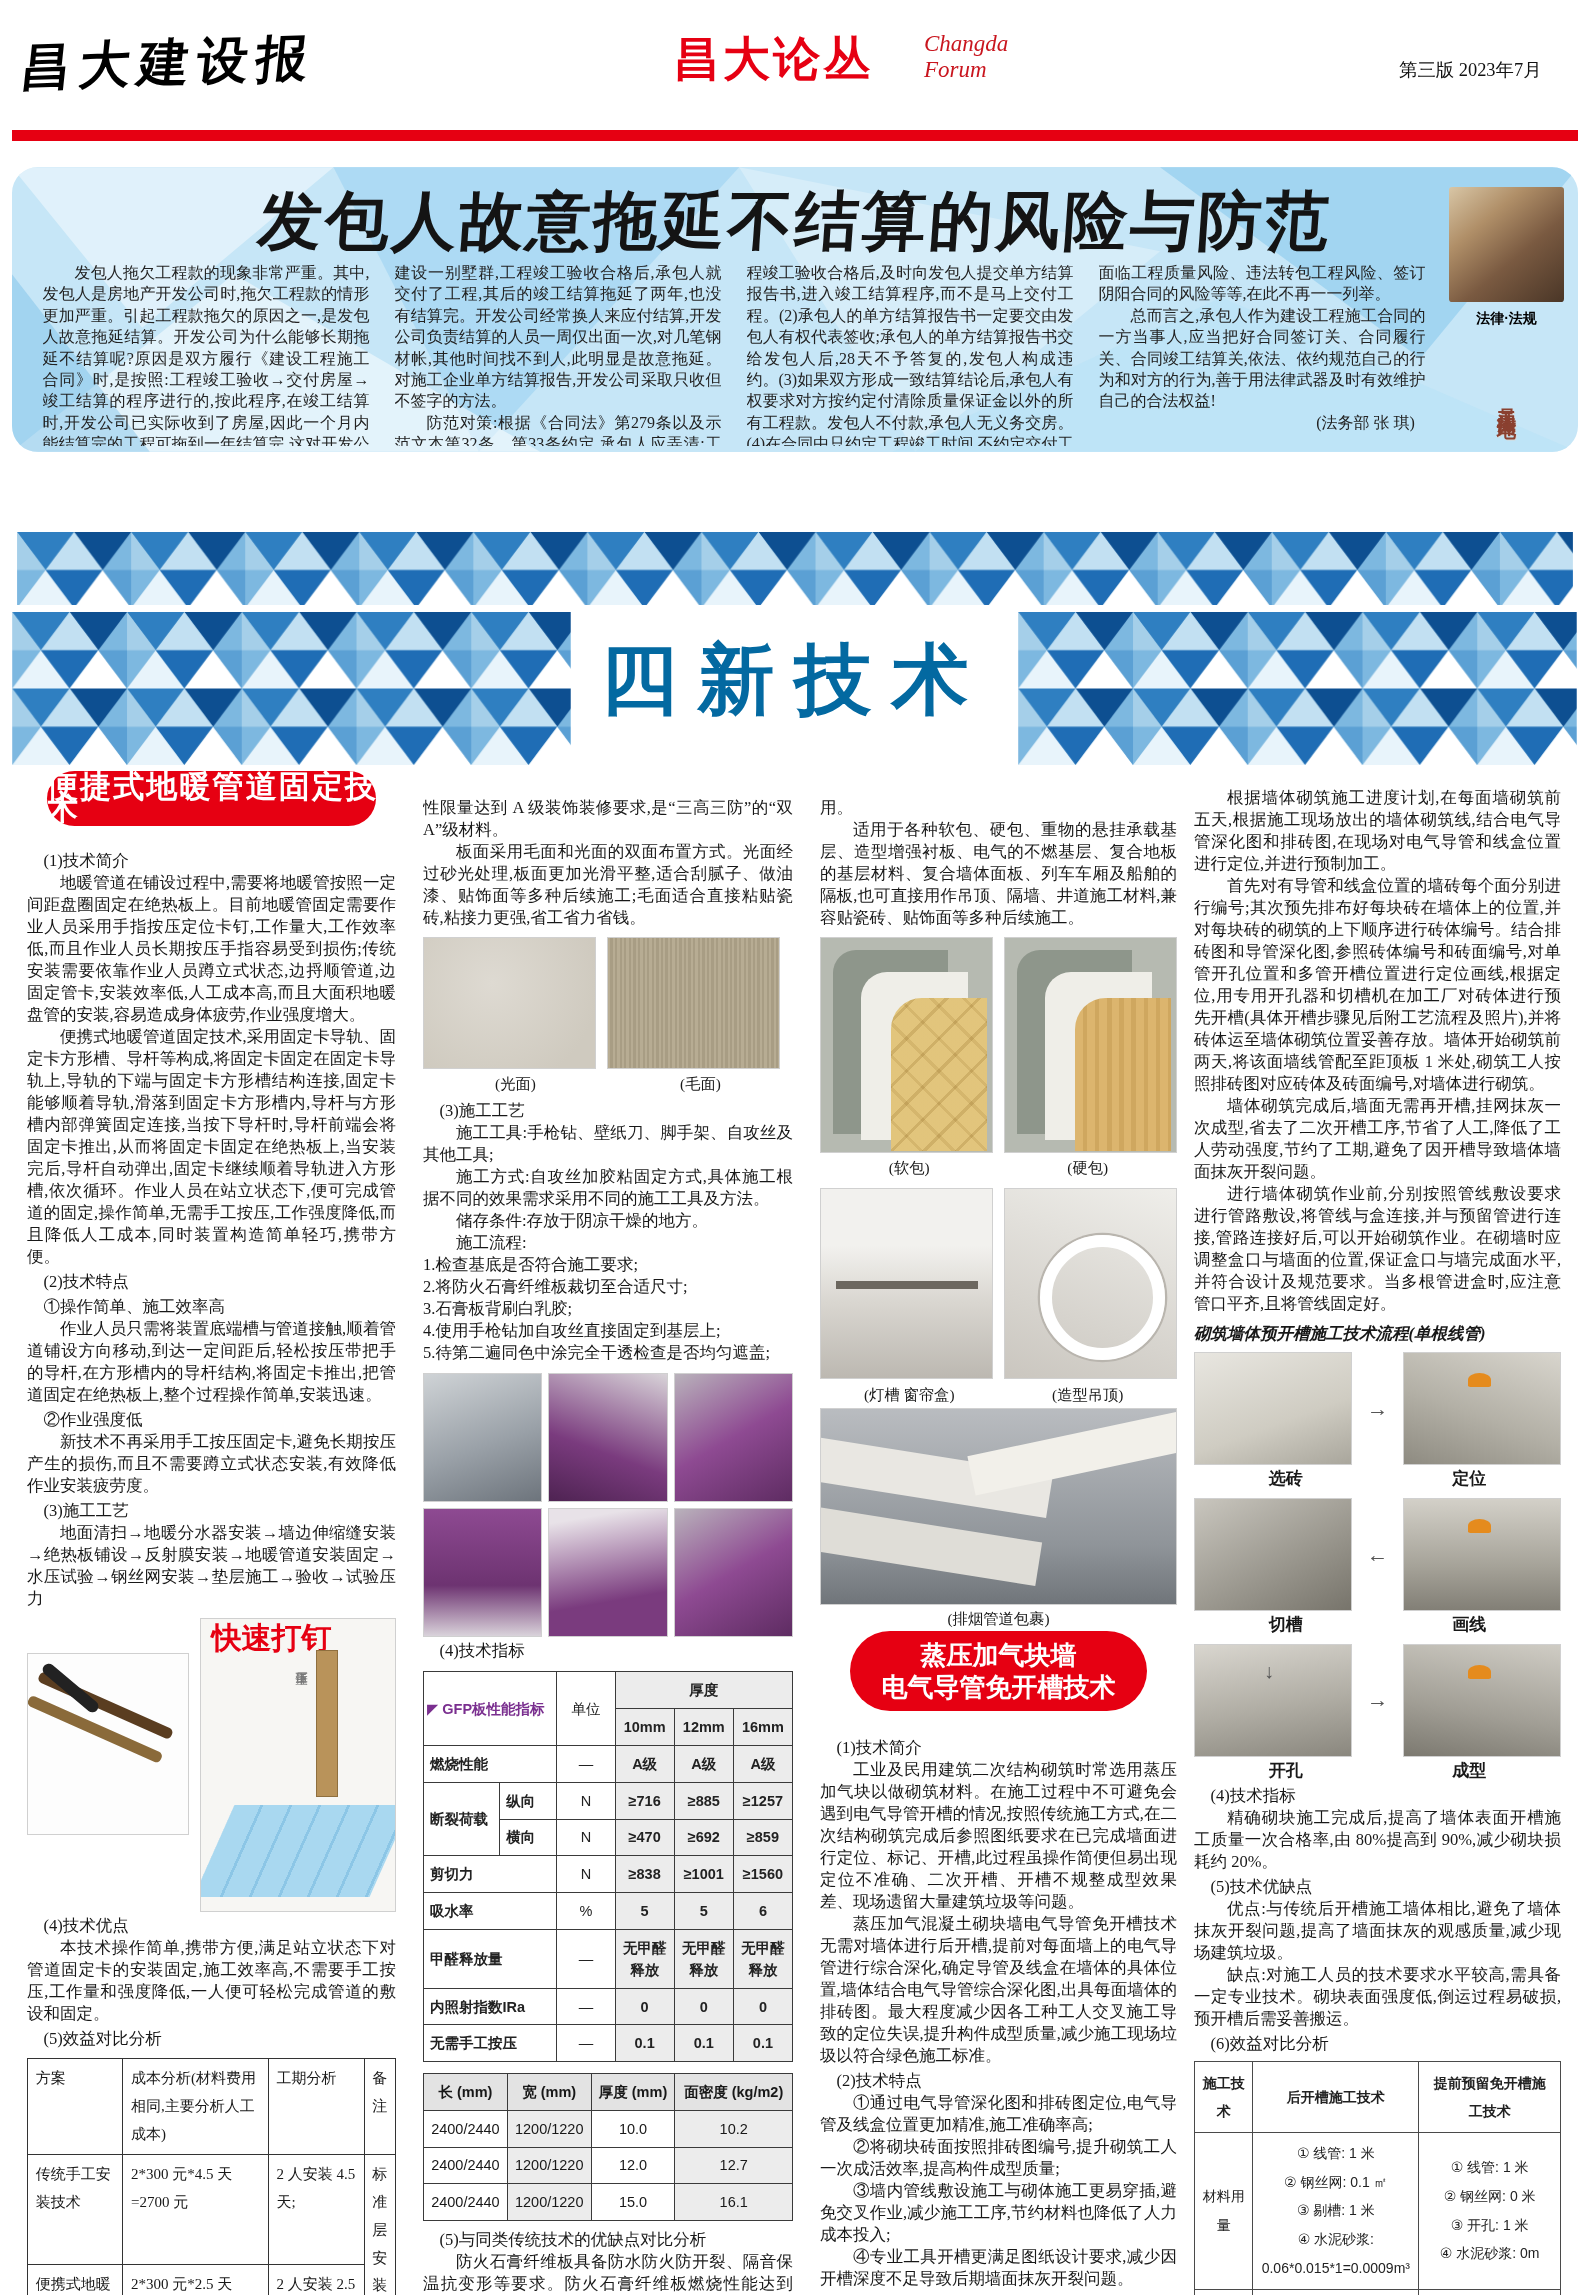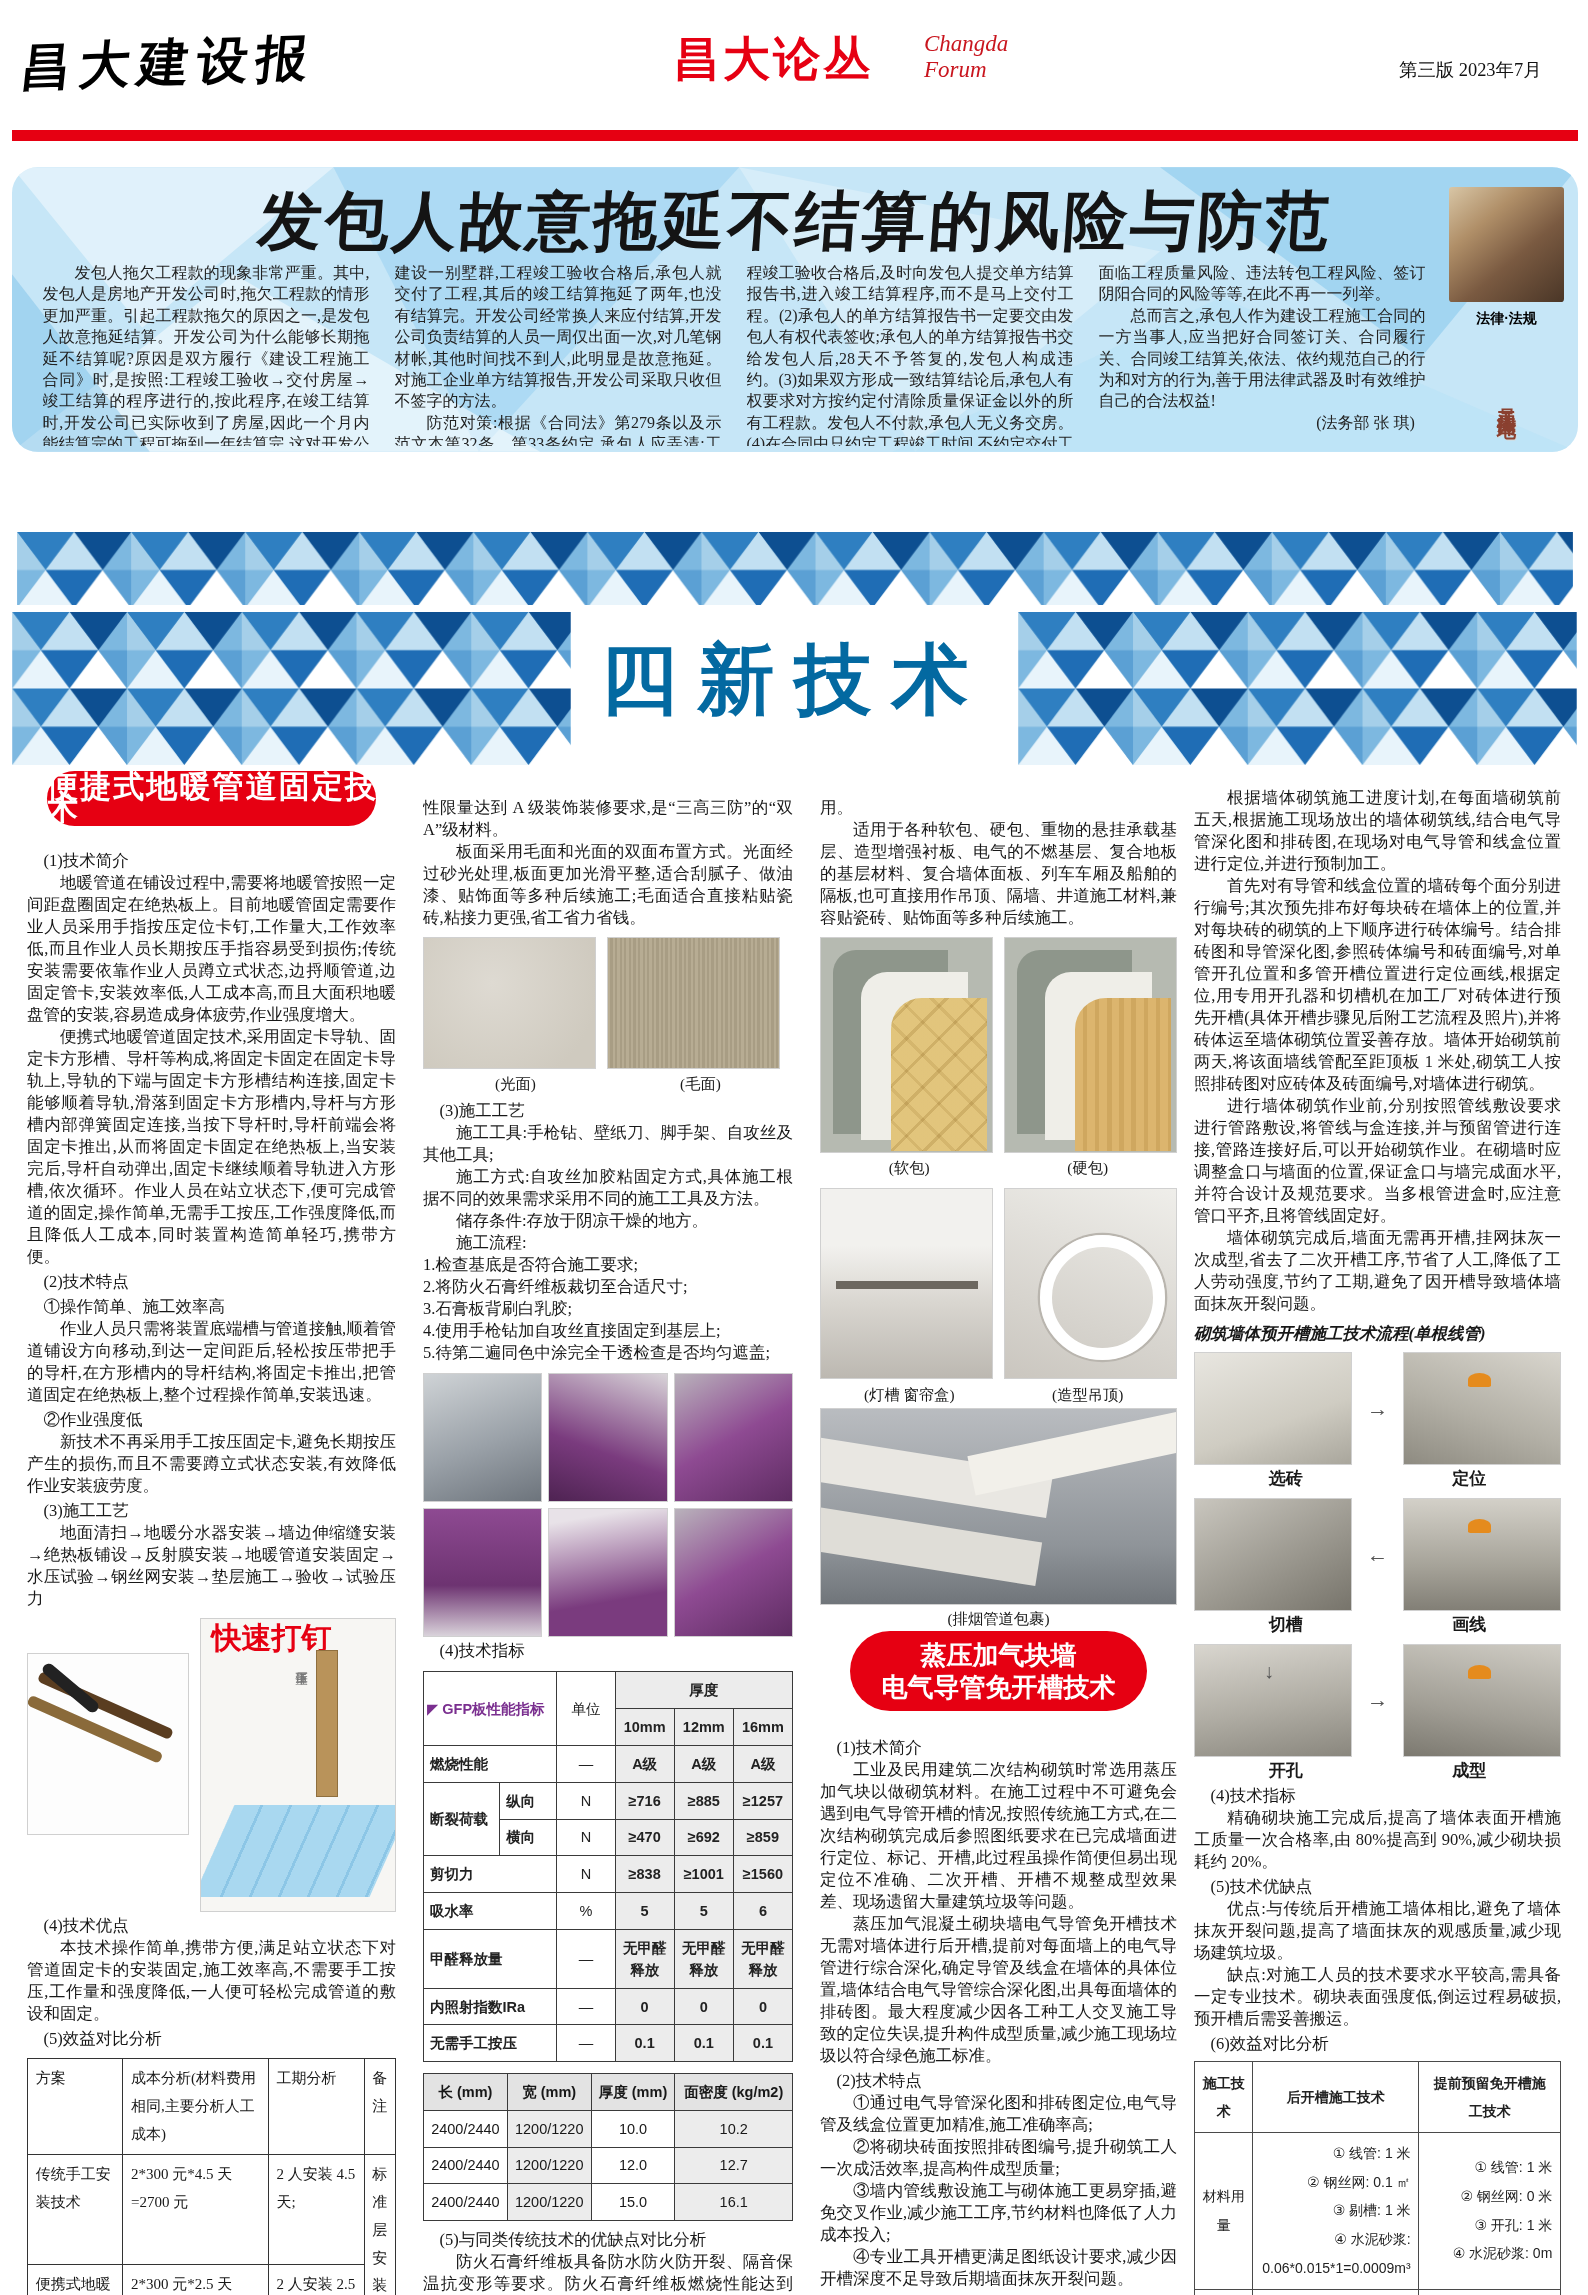--- a/index.html
+++ b/index.html
@@ -107,21 +107,21 @@
   .gfp .lab{text-align:left;padding-left:6.1px;background:#fff;font-weight:bold;}
   .gfp .val{background:#ececec;font-weight:bold;}
   .gfp-cap{color:#7a2f8f;font-weight:900;text-align:left;padding-left:4.6px;background:#fff;}
   .sizes{width:100%;margin:4.6px 0 7.7px;font-family:"Liberation Sans","DejaVu Sans",sans-serif;
          font-size:14.5px;text-align:center;}
   .sizes td{border:1.5px solid #3a3a3a;padding:6.9px 3.1px;}
   .sizes .g{background:#ececec;}
   .sizes .hd{background:#e3e3e3;font-weight:bold;}
   .ct{width:100%;margin:6.1px 0 7.7px;font-family:"Liberation Sans","DejaVu Sans",sans-serif;
       font-size:14px;line-height:2.05;color:#222;}
-  .ct td{border:1.5px solid #4a4a4a;padding:6.1px 7.7px;vertical-align:middle;text-align:right;white-space:pre-line;}
+  .ct td{border:1.5px solid #4a4a4a;padding:6.1px 7.7px;vertical-align:middle;text-align:center;white-space:pre-line;}
   .ct .rl{width:66px;text-align:center;white-space:normal;}
   .ct .hd{text-align:center;font-weight:bold;white-space:normal;}
   
   .pgrid{position:relative;margin:6.1px 0 3.1px;}
   .prow{display:flex;align-items:center;justify-content:space-between;margin-top:7.7px;}
   .wph{width:158px;height:113px;}
   .w1{background:linear-gradient(160deg,#e8e6e0,#cfccc2 60%,#a9a69c);}
   .w2{background:linear-gradient(200deg,#d8d5cd,#b3b0a6 55%,#8e8b81);position:relative;}
   .w2::after,.w4::after,.w6::after{content:"";position:absolute;left:64px;top:20px;width:23px;height:13.8px;
         border-radius:50% 50% 10% 10%;background:#e58b1d;}
@@ -471,22 +471,22 @@
     <p>②将砌块砖面按照排砖图编号,提升砌筑工人一次成活效率,提高构件成型质量;</p>
     <p>③墙内管线敷设施工与砌体施工更易穿插,避免交叉作业,减少施工工序,节约材料也降低了人力成本投入;</p>
     <p>④专业工具开槽更满足图纸设计要求,减少因开槽深度不足导致后期墙面抹灰开裂问题。</p>
     <p class="h">(3)工艺流程</p>
 
   </div>
 
   <div id="t-col4" class="abs tcol">
     <p>根据墙体砌筑施工进度计划,在每面墙砌筑前五天,根据施工现场放出的墙体砌筑线,结合电气导管深化图和排砖图,在现场对电气导管和线盒位置进行定位,并进行预制加工。</p>
     <p>首先对有导管和线盒位置的墙砖每个面分别进行编号;其次预先排布好每块砖在墙体上的位置,并对每块砖的砌筑的上下顺序进行砖体编号。结合排砖图和导管深化图,参照砖体编号和砖面编号,对单管开孔位置和多管开槽位置进行定位画线,根据定位,用专用开孔器和切槽机在加工厂对砖体进行预先开槽(具体开槽步骤见后附工艺流程及照片),并将砖体运至墙体砌筑位置妥善存放。墙体开始砌筑前两天,将该面墙线管配至距顶板 1 米处,砌筑工人按照排砖图对应砖体及砖面编号,对墙体进行砌筑。</p>
+    <p>墙体砌筑完成后,墙面无需再开槽,挂网抹灰一次成型,省去了二次开槽工序,节省了人工,降低了工人劳动强度,节约了工期,避免了因开槽导致墙体墙面抹灰开裂问题。</p>
     <p>进行墙体砌筑作业前,分别按照管线敷设要求进行管路敷设,将管线与盒连接,并与预留管进行连接,管路连接好后,可以开始砌筑作业。在砌墙时应调整盒口与墙面的位置,保证盒口与墙完成面水平,并符合设计及规范要求。当多根管进盒时,应注意管口平齐,且将管线固定好。</p>
-    <p>墙体砌筑完成后,墙面无需再开槽,挂网抹灰一次成型,省去了二次开槽工序,节省了人工,降低了工人劳动强度,节约了工期,避免了因开槽导致墙体墙面抹灰开裂问题。</p>
     <p class="proc-cap">砌筑墙体预开槽施工技术流程(单根线管)</p>
     <div class="pgrid">
       <div class="prow">
         <div class="ph wph w1"></div>
         <span class="parr">→</span>
         <div class="ph wph w2"></div>
       </div>
       <div class="plabels">
         <span>选砖</span>
         <span>定位</span>

